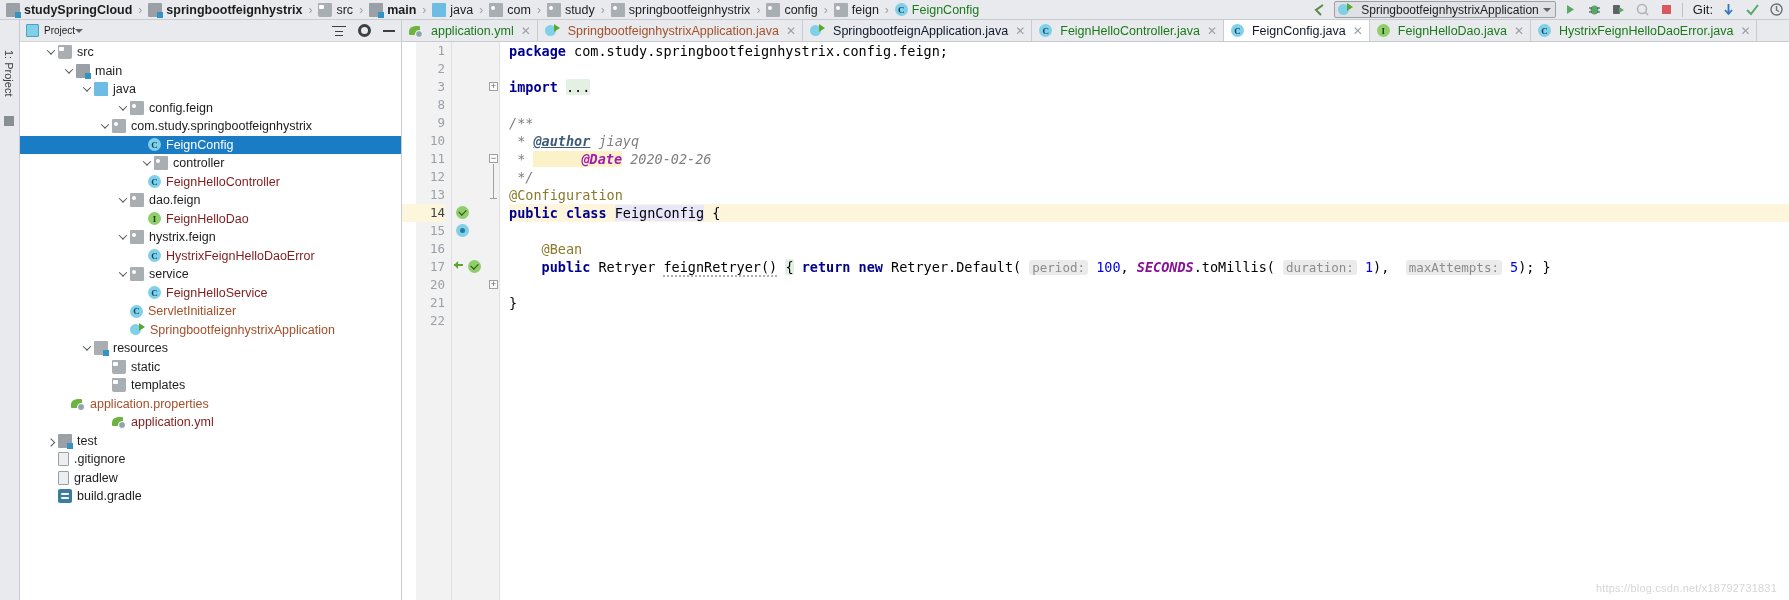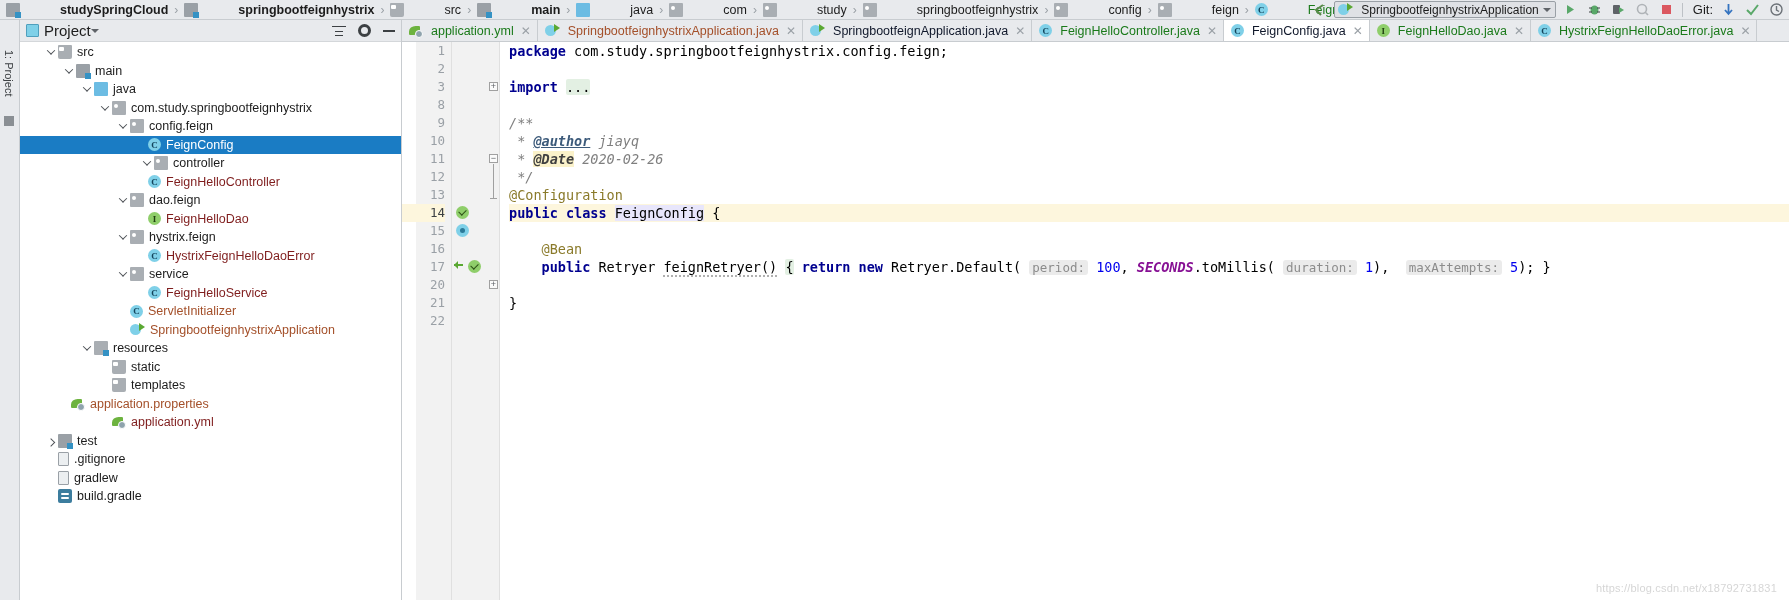--- a/index.html
+++ b/index.html
@@ -16,21 +16,21 @@
   
   .topbar {
     height: 20px; min-height: 20px;
     background: #e8eaed;
     border-bottom: 1px solid #c8ccd0;
     display: flex; align-items: center;
     padding-left: 4px;
     position: relative;
   }
   .crumbs { display: flex; align-items: center; height: 100%; flex: 0 0 auto; }
-  .crumb { display: flex; align-items: center; height: 100%; padding: 0 2px; cursor: default; gap: 36px; }
+  .crumb { display: flex; align-items: center; height: 100%; padding: 0 2px; cursor: default; }
   .crumb .lbl { font-size: 12.5px; color: #1c1c1c; white-space: nowrap; }
   .crumb.bold .lbl { font-weight: bold; }
   .crumb.green .lbl { color: #1a7a1a; }
   .sep { color: #9aa0a6; font-size: 12px; padding: 0 4px; }
 
   
   .ic { width: 14px; height: 14px; margin-right: 4px; position: relative; flex: 0 0 auto; display:inline-block; }
   .ic-module { background: #9aa0a6; border-radius: 1px; }
   .ic-module::after { content:""; position:absolute; right:-1px; bottom:-1px; width:6px; height:6px; background:#3592c4; }
   .ic-folder-gray { background:#a9aeb3; border-radius:1px 1px 2px 2px; }
@@ -106,21 +106,21 @@
   
   .projpanel {
     width:382px; flex:0 0 382px; background:#ffffff;
     border-right:1px solid #c8ccd0; display:flex; flex-direction:column; min-height:0;
   }
   .proj-header {
     height:22px; min-height:22px; background:#e8eaed;
     border-bottom:1px solid #d4d7da;
     display:flex; align-items:center; padding:0 6px; position:relative;
   }
-  .proj-header .ptitle { font-size:15px; color:#1c1c1c; margin-left:5px; }
+  .proj-header .ptitle { font-size:10px; color:#1c1c1c; margin-left:5px; }
   .proj-icon { width:13px;height:13px;background:#7fd0e8;border:1px solid #4f9fbd;border-radius:1px; }
   .hdr-actions { position:absolute; right:6px; top:0; height:100%; display:flex; align-items:center; gap:12px; }
   .collapse-ic { width:14px;height:12px;position:relative; cursor:pointer; }
   .collapse-ic::before{content:"";position:absolute;left:0;top:1px;width:14px;height:1.5px;background:#3c4043;}
   .collapse-ic::after{content:"";position:absolute;left:3px;top:6px;width:8px;height:1.5px;background:#3c4043;box-shadow:0 4px 0 #3c4043;}
   .gear-ic { width:13px;height:13px;border-radius:50%;border:3px solid #3c4043; cursor:pointer; }
   .minus-ic { width:12px;height:2px;background:#3c4043; cursor:pointer; }
 
   .tree { flex:1; overflow:hidden; padding-top:1px; background:#fff; }
   .trow {
@@ -177,21 +177,21 @@
     font-size:13.5px; line-height:18px; color:#000;
     padding-left:9px; overflow:hidden; white-space:nowrap;
   }
   .cl { height:18px; line-height:18px; white-space:pre; }
   .cl.current { background:#fdf6dd; }
 
   .kw { color:#00008f; font-weight:bold; }
   .anno { color:#8a7a2a; }
   .cmt { color:#7f7f7f; font-style:italic; }
   .cmt-tag { color:#3c5a7a; font-weight:bold; font-style:italic; text-decoration:underline; }
-  .cmt-tag-warn { color:#404040; font-weight:bold; font-style:italic; background:#fbf2ca; }
+  .cmt-tag-warn { color:#a21caf; font-weight:bold; font-style:italic; background:#fbf2ca;padding-left:48px; }
   .num { color:#0000ee; }
   .staticf { color:#871094; font-style:italic; font-weight:bold; }
   .hint { color:#8c8c8c; background:#ebebeb; border-radius:3px; padding:0 3px; font-size:12.5px; }
   .foldph { background:#e3f0e3; border-radius:2px; }
   .classhl { background:#e8e6fb; }
   .warnsq { border-bottom:2px dotted #b0b0b0; }
 
   
   .lnrow { height:18px; line-height:18px; }
   .lnrow.cur { background:#fdf6dd; color:#3c4043; }
@@ -378,33 +378,33 @@
             <span class="ic ic-module" style="margin-right: 5px;"></span>
             <span class="tlabel">main</span>
           </div>
           <div class="trow" style="padding-left: 60px;">
             <span class="twist">
               <span class="chev down"></span>
             </span>
             <span class="ic ic-folder-blue" style="margin-right: 5px;"></span>
             <span class="tlabel">java</span>
           </div>
+          <div class="trow" style="padding-left: 96px;">
+            <span class="twist">
+              <span class="chev down"></span>
+            </span>
+            <span class="ic ic-pkg" style="margin-right: 5px;"></span>
+            <span class="tlabel">config.feign</span>
+          </div>
           <div class="trow" style="padding-left: 78px;">
             <span class="twist">
               <span class="chev down"></span>
             </span>
             <span class="ic ic-pkg" style="margin-right: 5px;"></span>
             <span class="tlabel">com.study.springbootfeignhystrix</span>
-          </div>
-          <div class="trow" style="padding-left: 96px;">
-            <span class="twist">
-              <span class="chev down"></span>
-            </span>
-            <span class="ic ic-pkg" style="margin-right: 5px;"></span>
-            <span class="tlabel">config.feign</span>
           </div>
           <div class="trow selected" style="padding-left: 114px;">
             <span class="twist"></span>
             <span class="ic ic-class" style="margin-right: 5px;">C</span>
             <span class="tlabel green">FeignConfig</span>
           </div>
           <div class="trow" style="padding-left: 120px;">
             <span class="twist">
               <span class="chev down"></span>
             </span>

